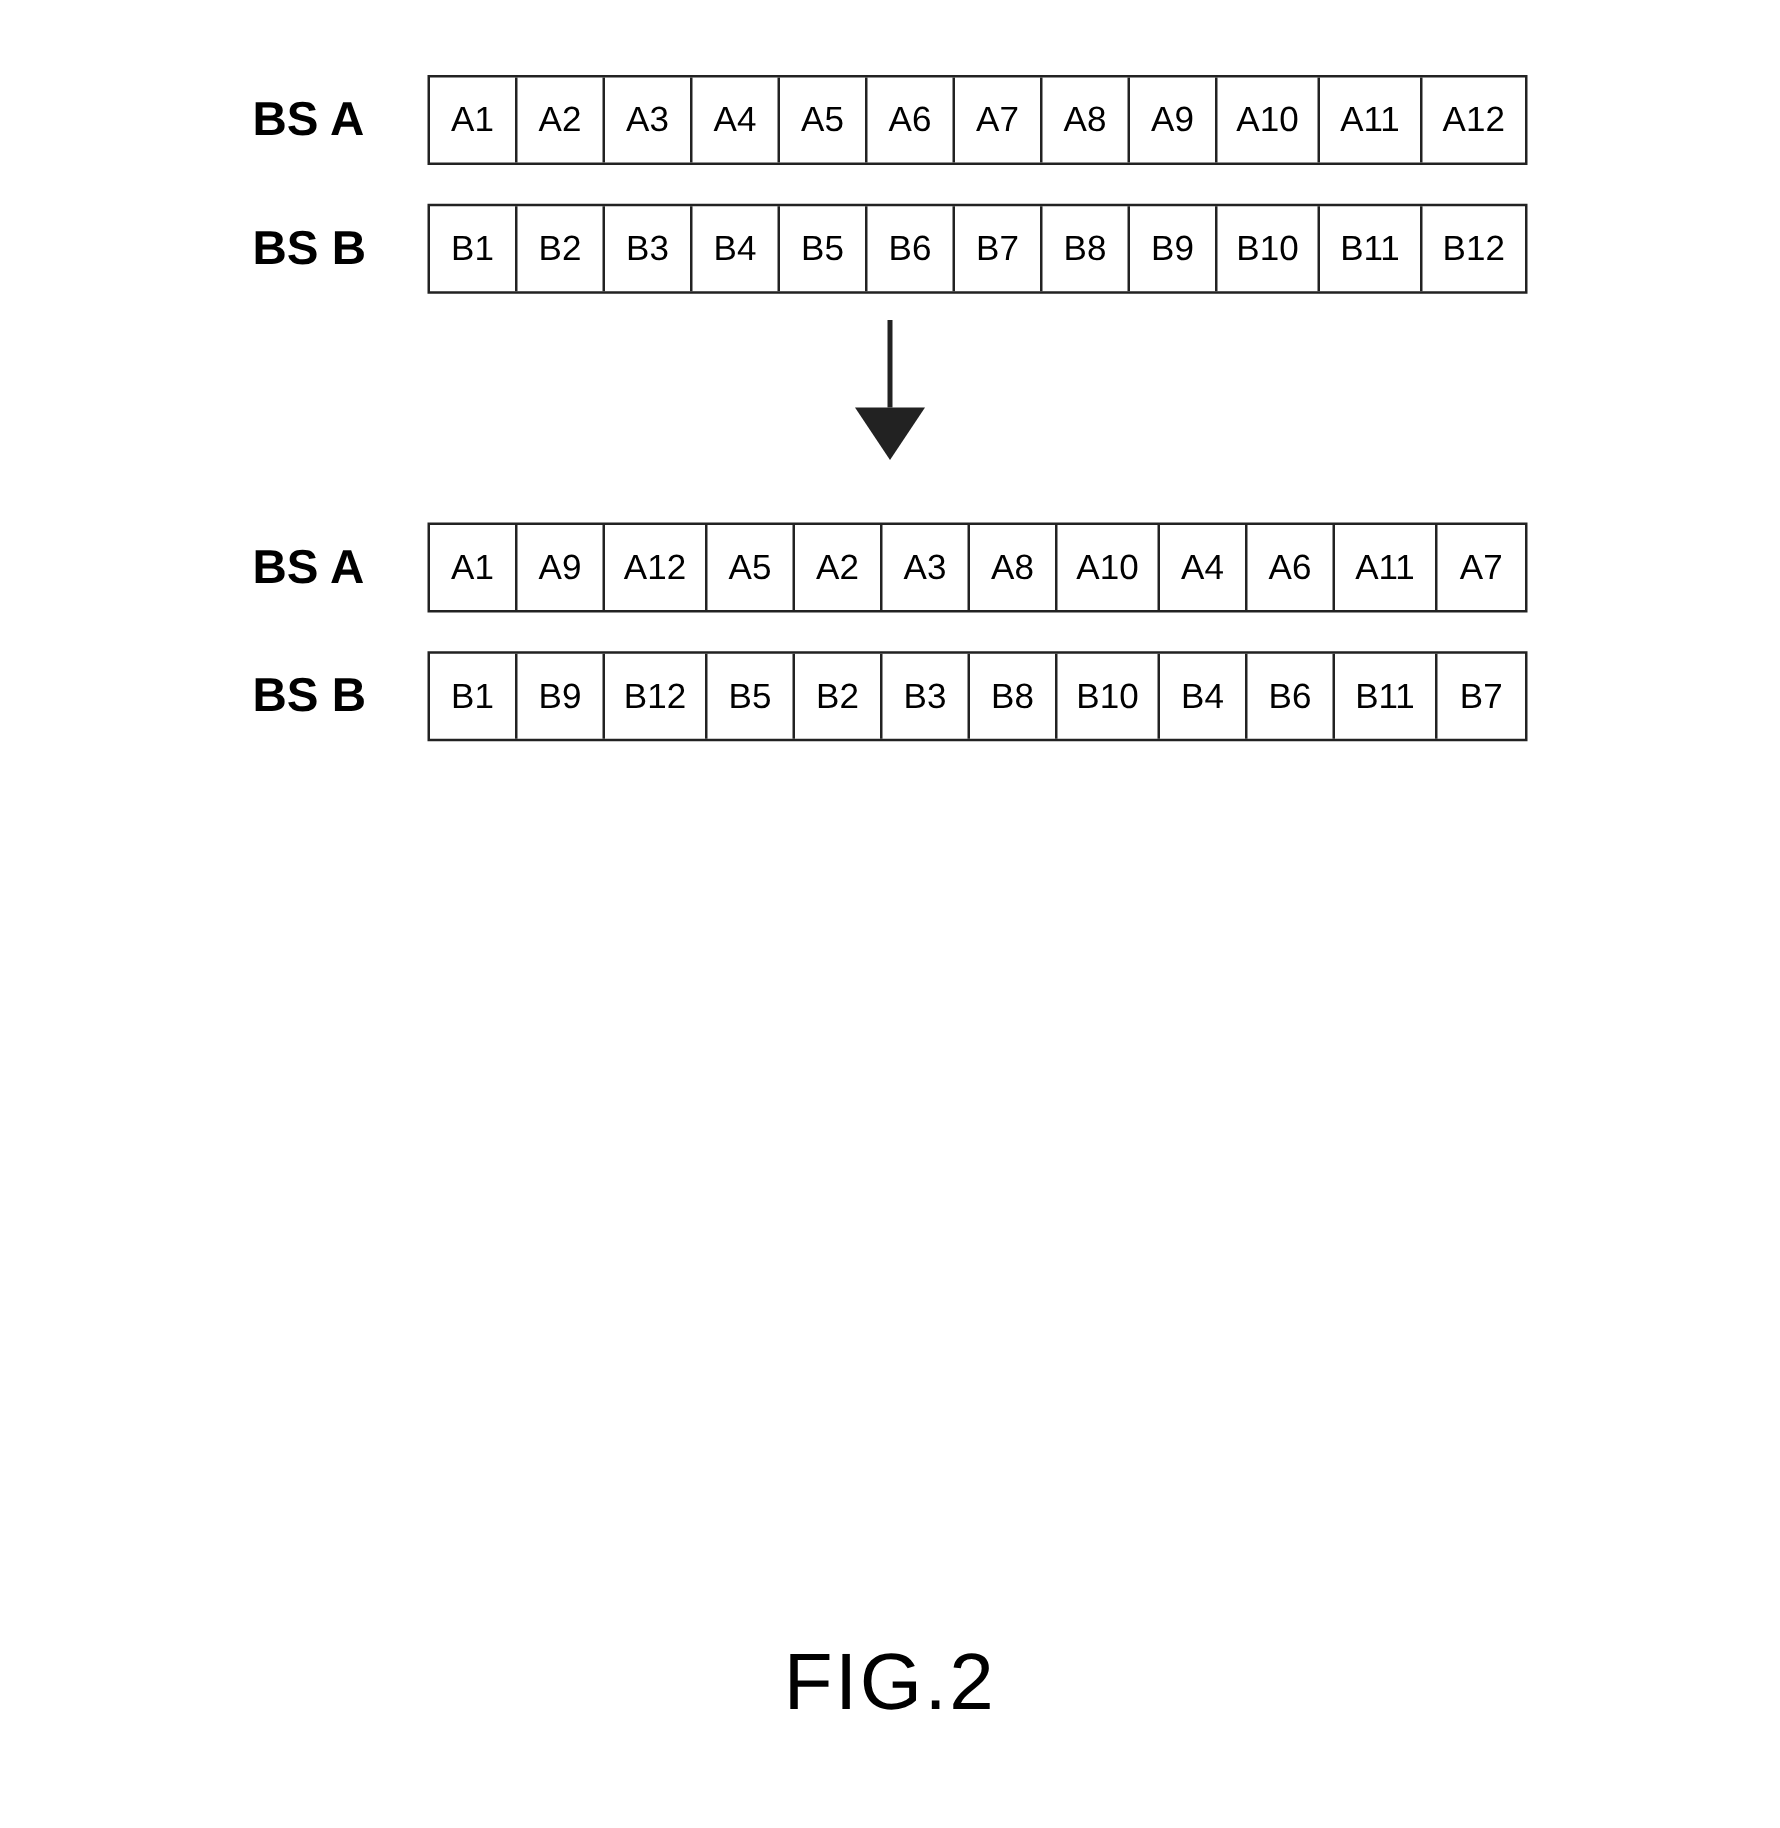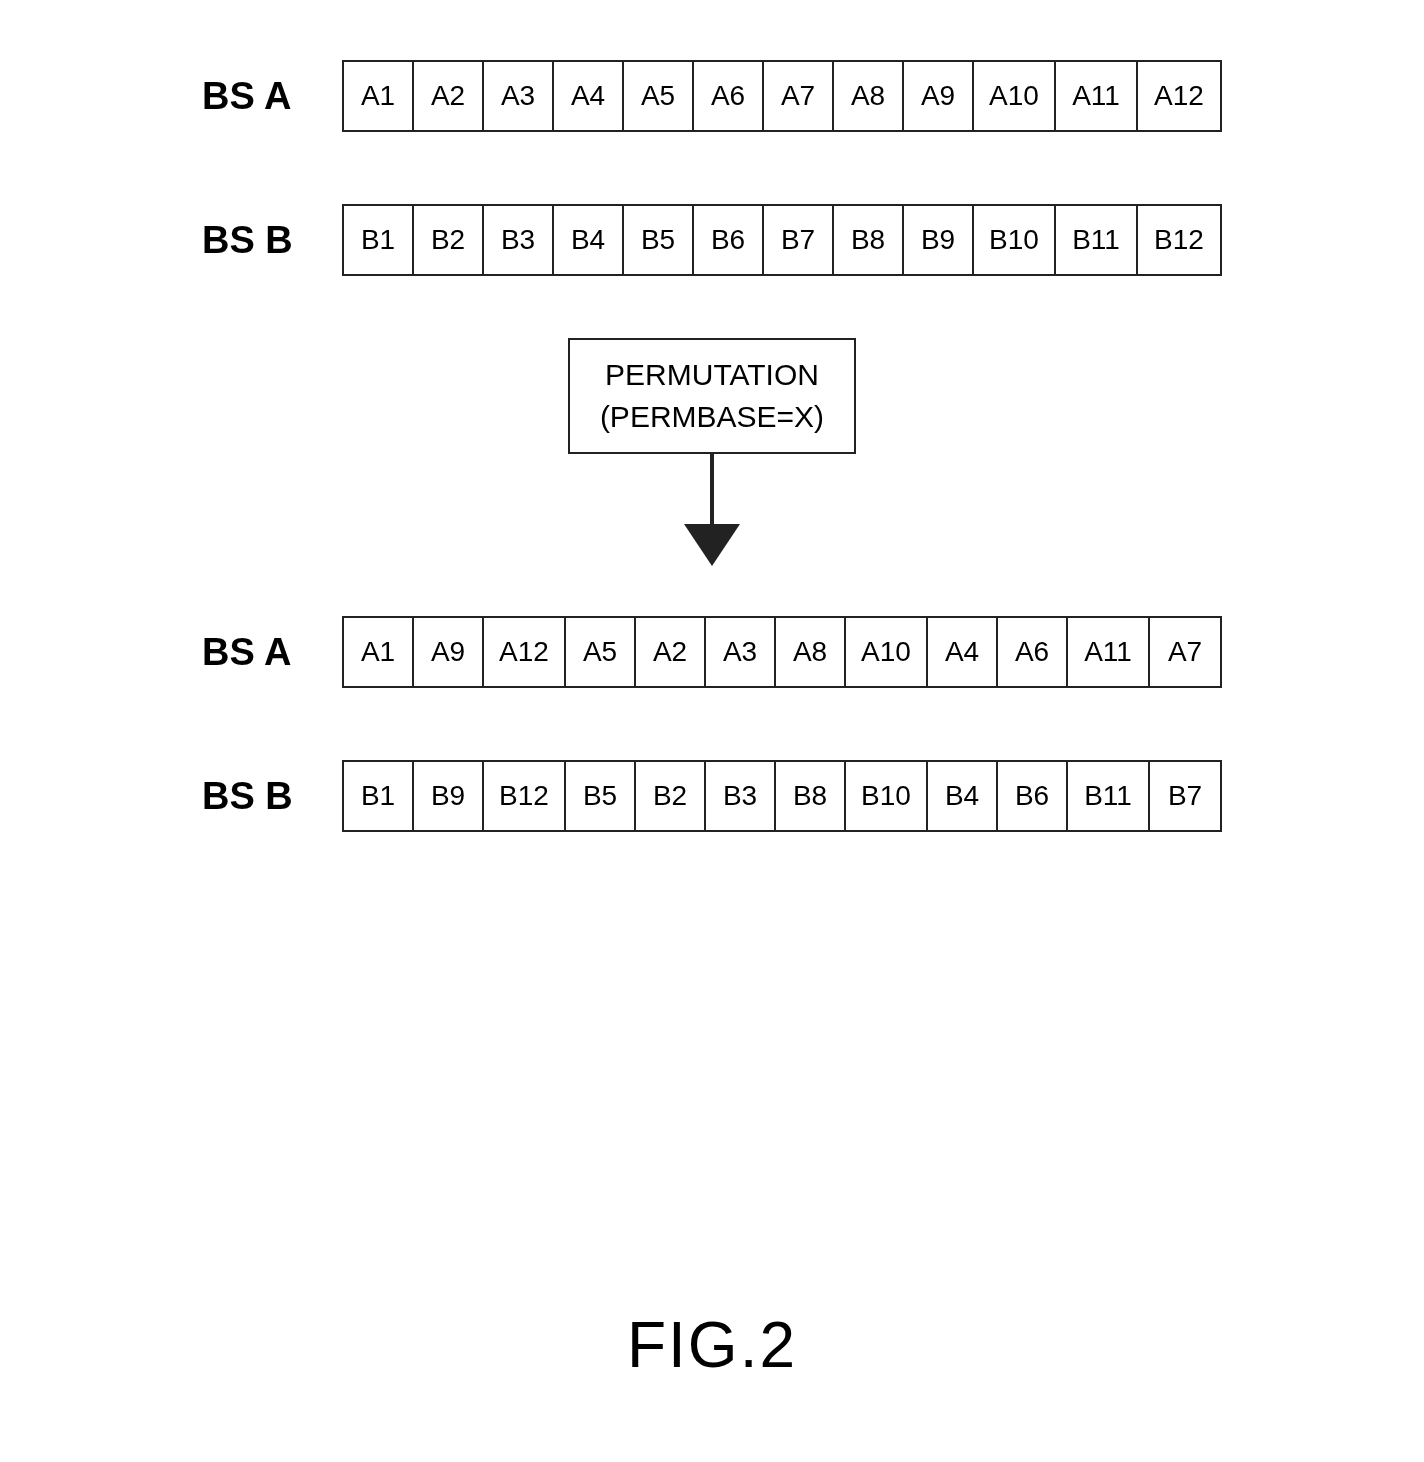--- a/index.html
+++ b/index.html
@@ -20,21 +20,21 @@
       display: flex;
       flex-direction: column;
       align-items: center;
       padding-top: 60px;
       gap: 0;
     }
 
     .row {
       display: flex;
       align-items: center;
-      margin-bottom: 72px;
+      margin-bottom: 31px;
       justify-content: center;
     }
 
     .label {
       font-size: 38px;
       font-weight: bold;
       font-family: Arial, sans-serif;
       width: 120px;
       text-align: left;
       margin-right: 20px;
@@ -148,24 +148,20 @@
         <div class="cell" style="width: 70px; min-width: 70px;">B7</div>
         <div class="cell" style="width: 70px; min-width: 70px;">B8</div>
         <div class="cell" style="width: 70px; min-width: 70px;">B9</div>
         <div class="cell" style="width: 82px; min-width: 82px;">B10</div>
         <div class="cell" style="width: 82px; min-width: 82px;">B11</div>
         <div class="cell" style="width: 82px; min-width: 82px; border-right: none;">B12</div>
       </div>
   </div>
 
   <div class="permutation-row">
-    <div class="perm-box">
-      <span>PERMUTATION</span><br>
-      <span>(PERMBASE=X)</span>
-    </div>
     <div class="arrow-down">
       <div class="arrow-shaft"></div>
       <div class="arrow-head"></div>
     </div>
   </div>
 
   <div class="row">
     <div class="label">BS A</div>
     <div class="sequence-box" id="row3-cells">
         <div class="cell" style="width: 70px; min-width: 70px;">A1</div>

